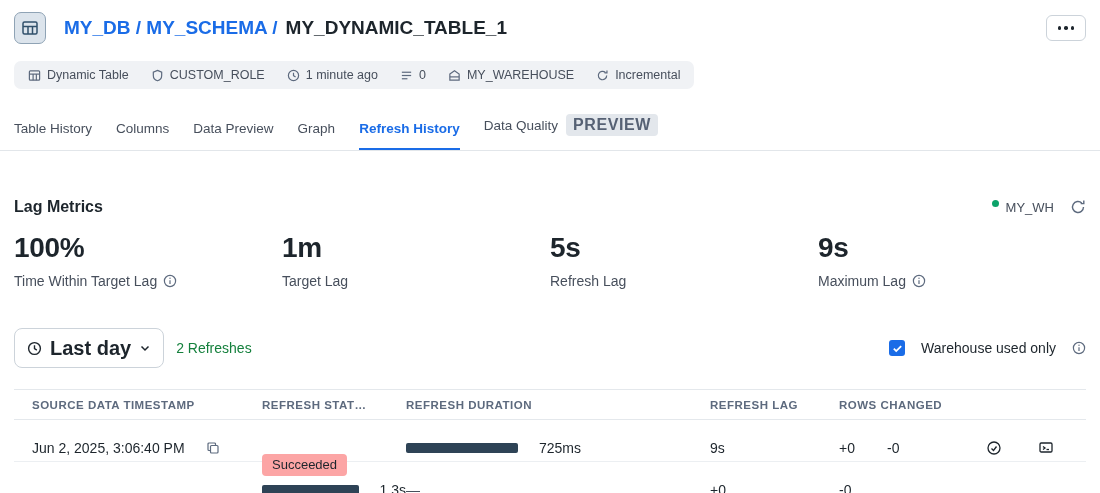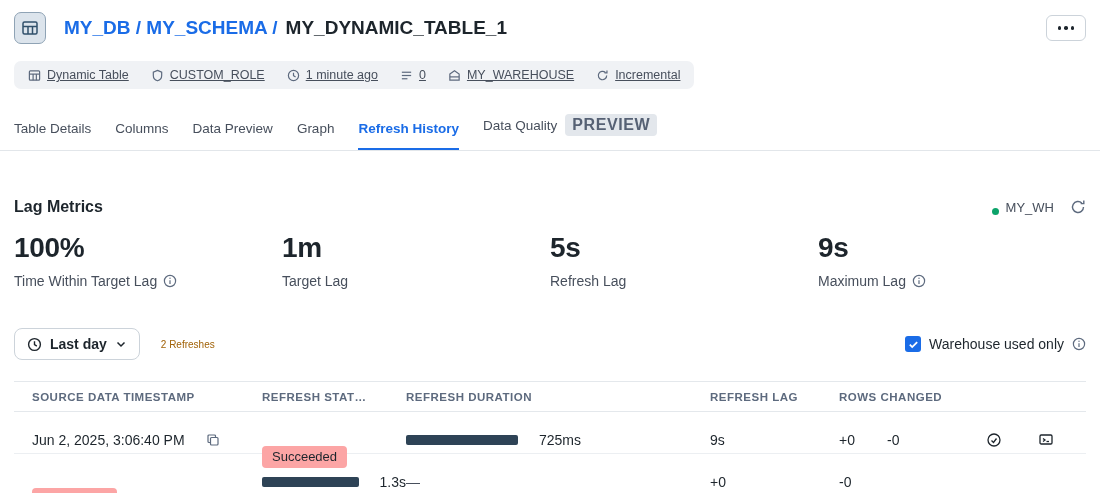--- a/index.html
+++ b/index.html
@@ -14,52 +14,52 @@
   .crumbs { color:#1a6ce7; font-weight:700; cursor:pointer; }
   .page-title { color:#1d252c; font-weight:700; }
   .more-btn { margin-left:auto; width:40px; height:26px; border:1px solid #ccd3da; border-radius:6px;
     background:#fff; display:flex; align-items:center; justify-content:center; gap:3px; cursor:pointer; }
   .more-btn i { width:3.5px; height:3.5px; border-radius:50%; background:#1d252c; display:block; }
 
   
   .meta-row { margin:17px 14px 0; }
   .meta-bar { display:inline-flex; align-items:center; gap:22px; background:#f0f2f5;
     border-radius:7px; height:28px; padding:0 14px; }
-  .meta-item { display:flex; align-items:center; gap:6px; font-size:12.5px; color:#474f5c;text-decoration:underline; }
+  .meta-item { display:flex; align-items:center; gap:6px; font-size:12.5px; color:#474f5c; }
   .meta-item svg { display:block; }
 
   
   .tabs { margin-top:19px; padding:0 14px; border-bottom:1px solid #e2e6ea;
     display:flex; gap:24px; align-items:flex-end; }
   .tab { font-size:13.5px; color:#474f5c; font-weight:500; padding:6px 0 12px;
     border-bottom:2px solid transparent; display:flex; align-items:center; gap:8px; cursor:pointer; white-space:nowrap; }
   .tab.active { color:#1a6ce7; font-weight:600; border-bottom-color:#1a6ce7; }
   .badge-preview { background:#e3e7ec; color:#566174; font-size:16px; font-weight:700;
     letter-spacing:.6px; border-radius:4px; padding:3px 7px; line-height:1; }
 
   
   .lag-header { margin:47px 14px 0; display:flex; align-items:center; }
   .lag-title { font-size:16px; font-weight:700; }
   .wh-group { margin-left:auto; display:flex; align-items:center; gap:16px; }
-  .wh-chip { display:flex; align-items:flex-end; gap:7px; font-size:13px; color:#474f5c; }
+  .wh-chip { display:flex; align-items:flex-start; gap:7px; font-size:13px; color:#474f5c; }
   .green-dot { width:7px; height:7px; border-radius:50%; background:#0ca36a; }
   .icon-btn { background:none; border:none; cursor:pointer; display:flex; align-items:center; padding:0; }
 
   .metrics { margin:16px 14px 0; display:grid; grid-template-columns:repeat(4,1fr); }
   .metric-value { font-size:28px; font-weight:700; letter-spacing:-.3px; }
   .metric-label { margin-top:9px; font-size:14px; color:#474f5c; display:flex; align-items:center; gap:6px; }
 
   
   .filterbar { margin:39px 14px 0; display:flex; align-items:center; gap:12px; }
-  .btn { height:32px; border:1px solid #ccd3da; border-radius:8px; background:#fff;
-    display:flex; align-items:center; gap:8px; padding:0 12px; font-size:14px; cursor:pointer; }
+  .btn { height:40px; border:1px solid #ccd3da; border-radius:8px; background:#fff;
+    display:flex; align-items:center; gap:8px; padding:0 12px; font-size:20px; cursor:pointer; }
   .btn .lbl { font-weight:600; color:#1d252c; }
   .btn .lbl-muted { color:#5d6a7e; font-weight:400; }
-  .count-text { font-size:10px; color:#a16207; margin-left:9px; }
-  .wh-only { margin-left:auto; display:flex; align-items:center; gap:8px;justify-content:space-between; }
+  .count-text { font-size:14px; color:#15803d; margin-left:0; }
+  .wh-only { margin-left:auto; display:flex; align-items:center; gap:16px;justify-content:space-between; }
   .checkbox { width:16px; height:16px; border-radius:3px; background:#1a6ce7;
     display:flex; align-items:center; justify-content:center; cursor:pointer; }
   .wh-only-label { font-size:14px; color:#1d252c; }
 
   
   .tbl { margin-top:21px; }
   .thead-row, .trow { display:grid;
     grid-template-columns:248px 144px 304px 129px 48px 56px 1fr; align-items:center;
     margin:0 14px; }
   .thead-row { border-top:1px solid #e4e8ec; border-bottom:1px solid #e4e8ec; height:31px; }
@@ -155,21 +155,21 @@
             <path d="M11.8 1.6v2.6H9.2"></path>
           </svg>
       </span>
       <span>Incremental</span>
     </span>
   </div>
 </div>
 
 <nav class="tabs">
   <div class="tab">
-      <span>Table Details</span>
+      <span>Table History</span>
     </div>
   <div class="tab">
       <span>Columns</span>
     </div>
   <div class="tab">
       <span>Data Preview</span>
     </div>
   <div class="tab">
       <span>Graph</span>
     </div>

